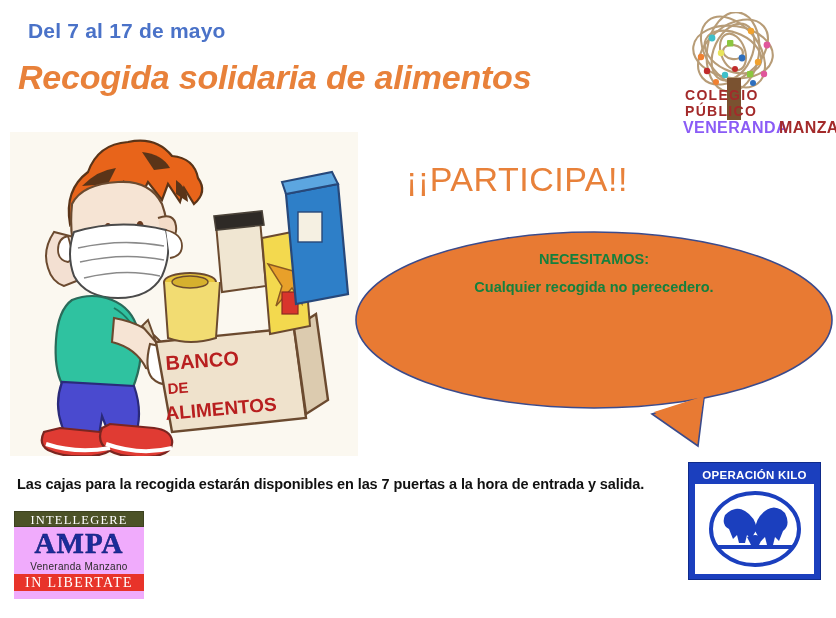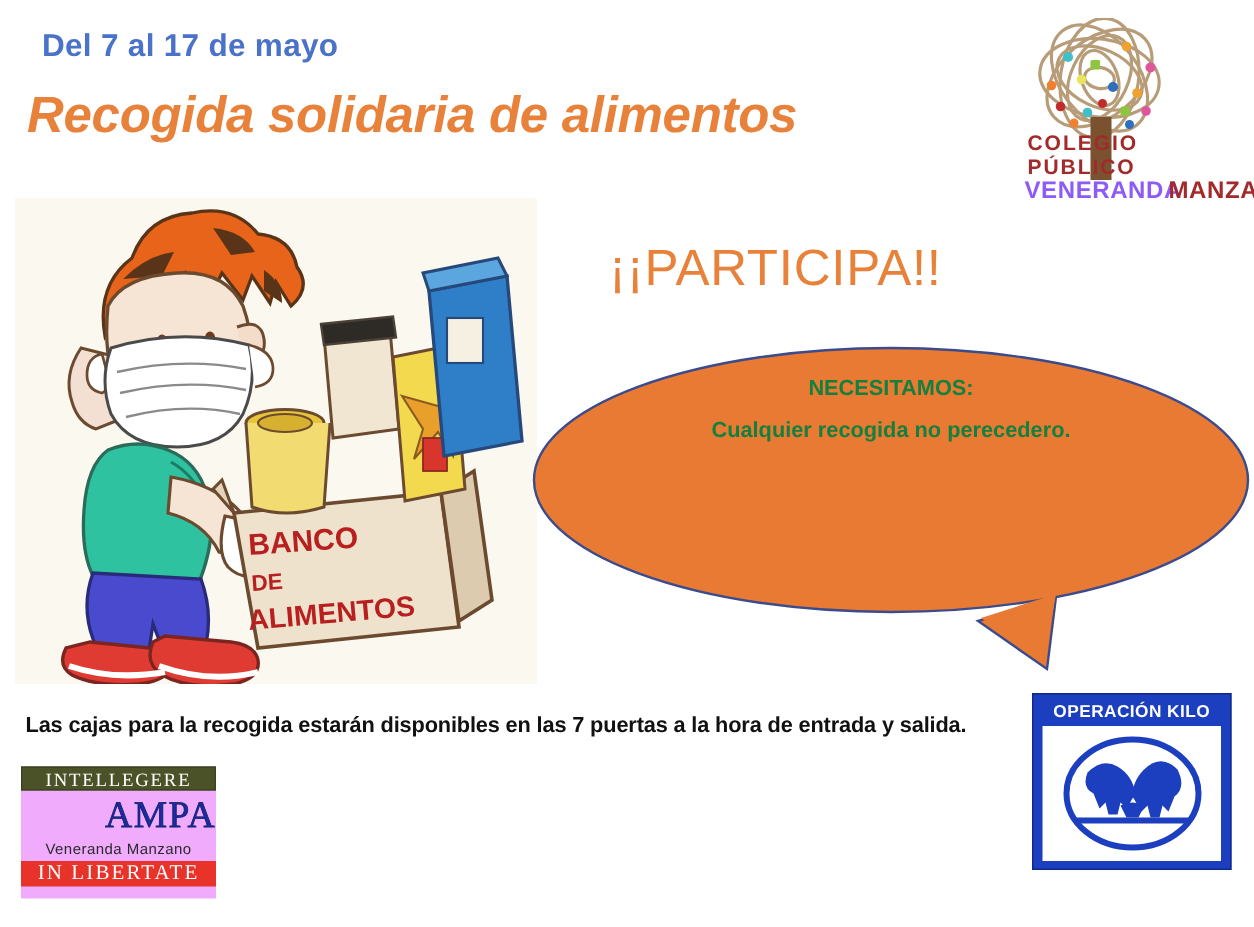--- a/index.html
+++ b/index.html
@@ -52,22 +52,22 @@
   .school-logo{position:absolute;left:663px;top:12px;width:170px;height:112px;}
 
   
   .ampa{position:absolute;left:14px;top:511px;width:130px;height:88px;background:#f0abfc;}
   .ampa-bar{
     background:#4C5227;color:#ffffff;font-family:"Liberation Serif",serif;
     font-size:12.5px;letter-spacing:1.2px;text-align:center;height:16px;
     line-height:16px;border:1px solid #3d4220;box-sizing:border-box;
   }
   .ampa-main{
-    color:#1B2C9B;font-family:"Liberation Serif",serif;font-weight:normal;
-    font-size:25px;line-height:33px;text-align:right;letter-spacing:1px;
+    color:#1B2C9B;font-family:"Liberation Serif",serif;font-weight:bold;
+    font-size:29px;line-height:33px;text-align:center;letter-spacing:1px;
     -webkit-text-stroke:0.5px #0d1a6b;
   }
   .ampa-sub{
     color:#2a2a2a;font-family:Liberation Sans, sans-serif;font-size:10px;
     text-align:center;letter-spacing:.3px;line-height:14px;
   }
   .ampa-bar2{
     background:#E8332A;color:#ffffff;font-family:"Liberation Serif",serif;
     font-size:14px;letter-spacing:1.4px;text-align:center;height:17px;
     line-height:17px;font-weight:normal;

